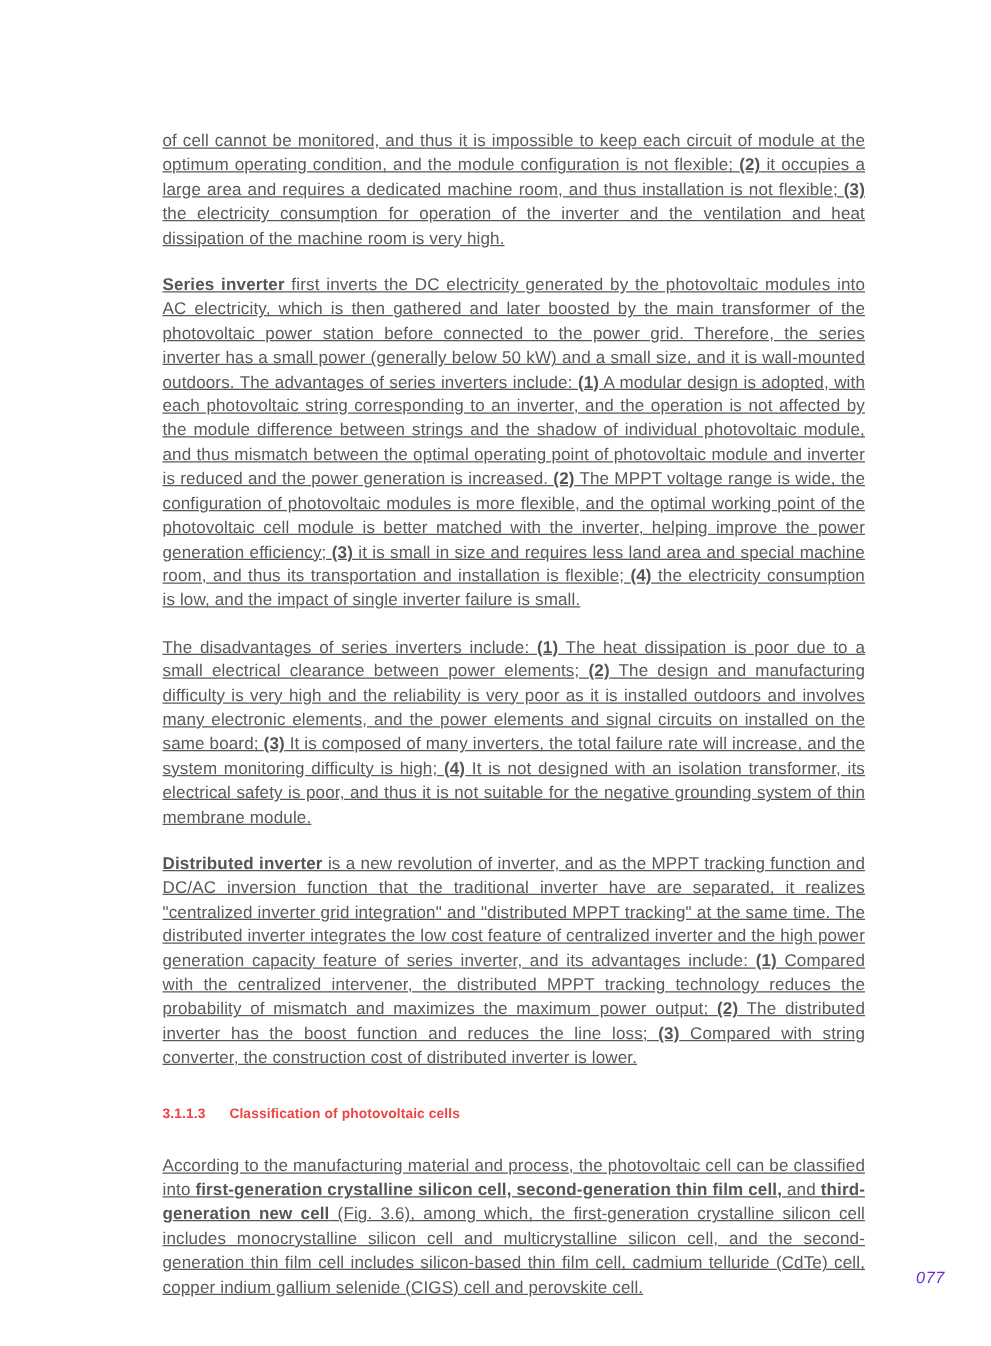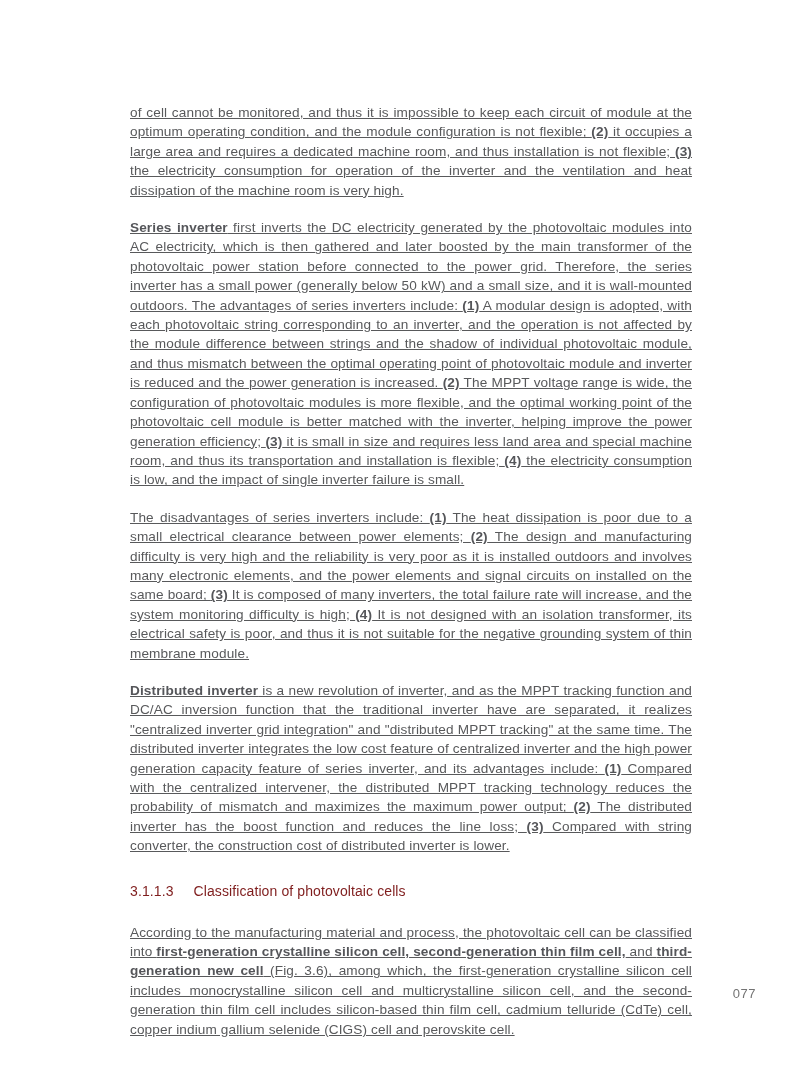--- a/index.html
+++ b/index.html
@@ -29,36 +29,37 @@
     color: #58595b;
     text-align: justify;
     text-decoration: underline;
   }
   .para strong {
     font-weight: bold;
     color: #55565a;
   }
   .heading {
     margin: 26px 0 23px 0;
-    font-size: 14px;
+    font-size: 11px;
     line-height: 18px;
-    font-weight: normal;
-    color: #7f1d1d;
+    font-weight: bold;
+    color: #ef4444;
     letter-spacing: 0.1px;
   }
   .heading .h-num {
     margin-right: 16px;
   }
   .page-number {
     position: absolute;
     right: 37px;
-    top: 986px;
+    top: 1014px;
     font-size: 13px;
     letter-spacing: 0.5px;
-    color: #737373;
+    color: #6d28d9;
+    font-style: italic;
   }
 </style>
 </head>
 <body>
 
 <div class="page">
   <main class="content">
     <p class="para"><span>of cell cannot be monitored, and thus it is impossible to keep each circuit of module at the optimum operating condition, and the module configuration is not flexible; </span><strong>(2)</strong><span> it occupies a large area and requires a dedicated machine room, and thus installation is not flexible; </span><strong>(3)</strong><span> the electricity consumption for operation of the inverter and the ventilation and heat dissipation of the machine room is very high.</span></p>
     <p class="para"><strong>Series inverter</strong><span> first inverts the DC electricity generated by the photovoltaic modules into AC electricity, which is then gathered and later boosted by the main transformer of the photovoltaic power station before connected to the power grid. Therefore, the series inverter has a small power (generally below 50 kW) and a small size, and it is wall-mounted outdoors. The advantages of series inverters include: </span><strong>(1)</strong><span> A modular design is adopted, with each photovoltaic string corresponding to an inverter, and the operation is not affected by the module difference between strings and the shadow of individual photovoltaic module, and thus mismatch between the optimal operating point of photovoltaic module and inverter is reduced and the power generation is increased. </span><strong>(2)</strong><span> The MPPT voltage range is wide, the configuration of photovoltaic modules is more flexible, and the optimal working point of the photovoltaic cell module is better matched with the inverter, helping improve the power generation efficiency; </span><strong>(3)</strong><span> it is small in size and requires less land area and special machine room, and thus its transportation and installation is flexible; </span><strong>(4)</strong><span> the electricity consumption is low, and the impact of single inverter failure is small.</span></p>
     <p class="para"><span>The disadvantages of series inverters include: </span><strong>(1)</strong><span> The heat dissipation is poor due to a small electrical clearance between power elements; </span><strong>(2)</strong><span> The design and manufacturing difficulty is very high and the reliability is very poor as it is installed outdoors and involves many electronic elements, and the power elements and signal circuits on installed on the same board; </span><strong>(3)</strong><span> It is composed of many inverters, the total failure rate will increase, and the system monitoring difficulty is high; </span><strong>(4)</strong><span> It is not designed with an isolation transformer, its electrical safety is poor, and thus it is not suitable for the negative grounding system of thin membrane module.</span></p>

